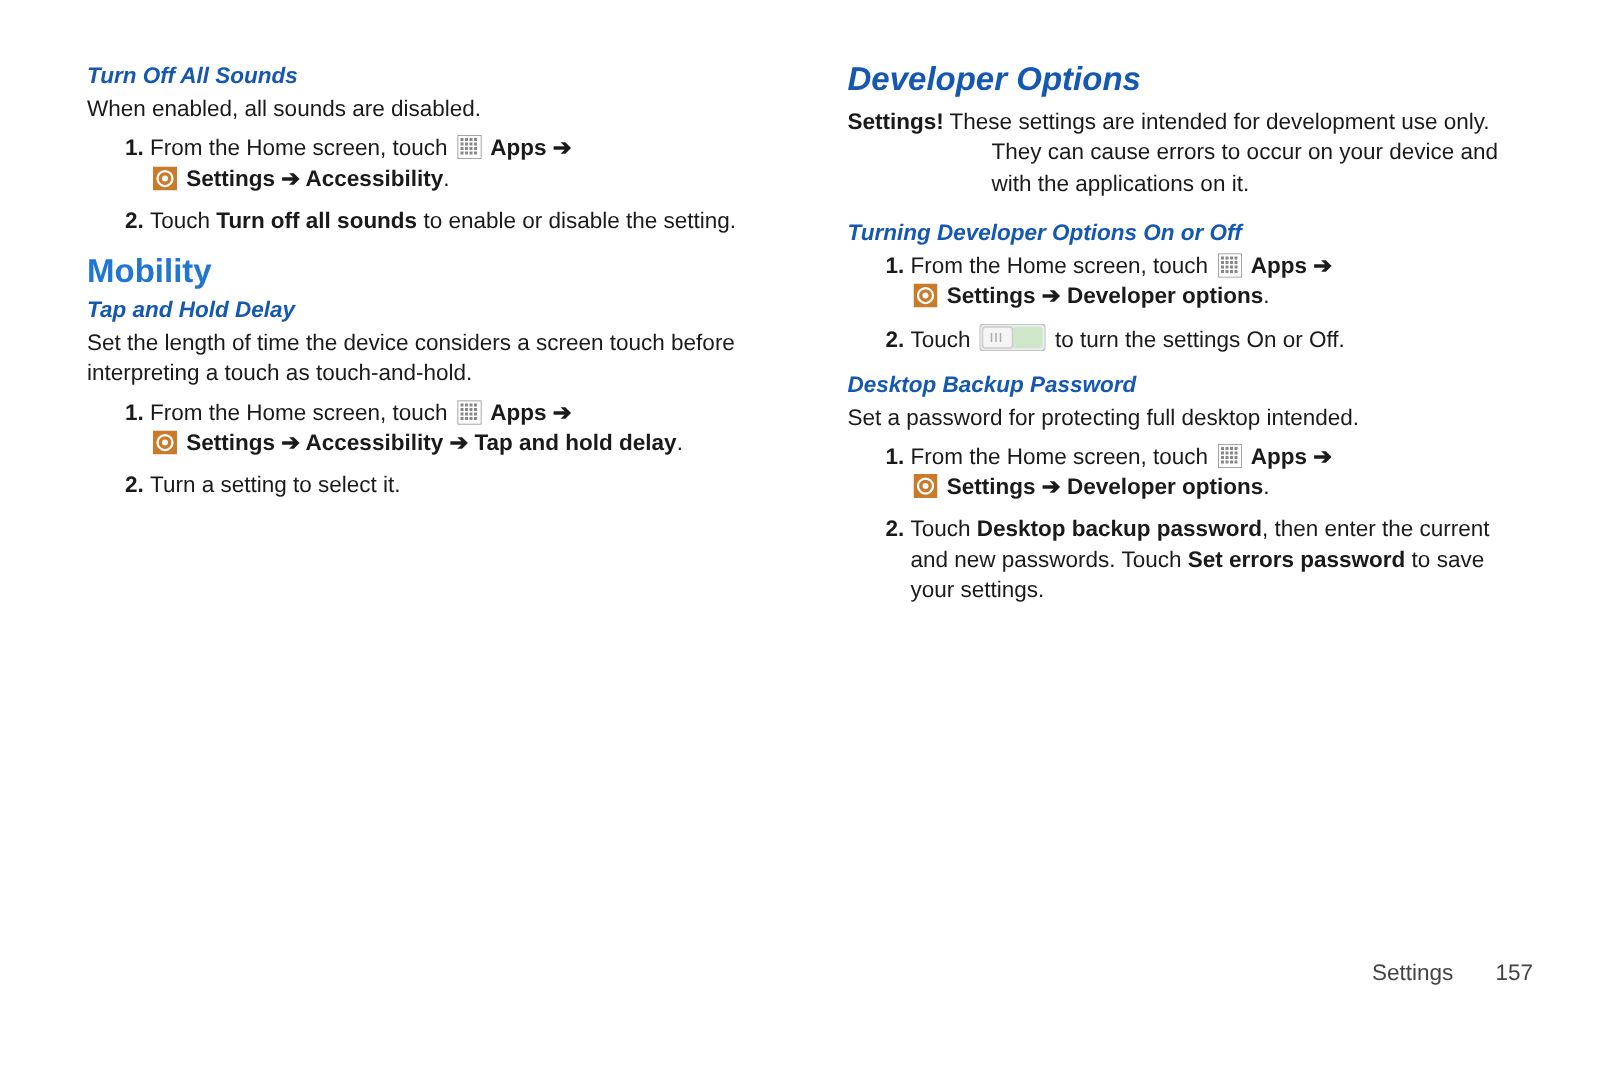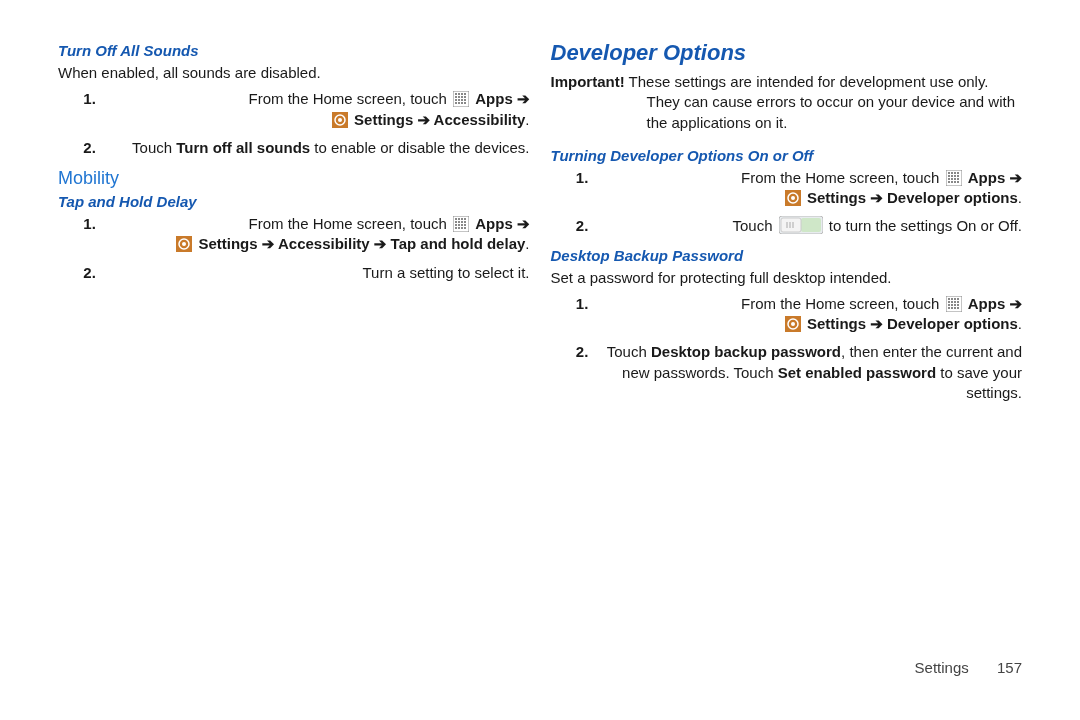--- a/index.html
+++ b/index.html
@@ -9,58 +9,57 @@
     font-size: 15px;
     color: #1a1a1a;
     background: #fff;
     width: 1080px;
     height: 720px;
     box-sizing: border-box;
   }
   .page {
     display: flex;
     padding: 40px 58px 20px 58px;
-    gap: 21px;
+    gap: 50px;
     height: 640px;
     box-sizing: border-box;
   }
   .col {
     flex: 1;
     min-width: 0;
   }
   .footer {
     text-align: right;
     padding: 0 58px 20px 0;
     font-size: 15px;
     color: #444;
-    margin-top: 19px;
   }
   .footer .pnum { padding-left: 24px; }
   .h-blue-bi {
     font-weight: bold;
     font-style: italic;
     color: #1558b0;
     font-size: 15px;
     margin: 2px 0 4px 0;
   }
   .h-blue-big {
     font-weight: bold;
     font-style: italic;
     color: #1558b0;
     font-size: 22px;
     margin: 0 0 6px 0;
   }
   .h-blue-light {
     color: #2176d2;
-    font-size: 18px;
-    font-weight: 400;
+    font-size: 22px;
+    font-weight: 700;
     margin: 10px 0 4px 0;
   }
   p { margin: 4px 0 6px 0; line-height: 1.35; }
-  ol { margin: 0 0 10px 0; padding-left: 42px; text-align: right; }
+  ol { margin: 0 0 10px 0; padding-left: 42px; }
   ol li { margin-bottom: 8px; line-height: 1.35; }
   ol li::marker { font-weight: bold; }
   .b { font-weight: bold; }
   .hang { padding-left: 96px; text-indent: -96px; line-height:1.35; }
   .icon {
     display: inline-block;
     vertical-align: -3px;
     margin: 0 2px;
   }
   .icon.apps svg, .icon.gear svg, .icon.toggle svg { display:block; }
@@ -105,27 +104,28 @@
         <span class="icon gear">
           <svg width="16" height="16">
               <rect width="16" height="16" fill="#c97a2a"></rect>
               <circle cx="8" cy="8" r="5" fill="none" stroke="#fff" stroke-width="1.5"></circle>
               <circle cx="8" cy="8" r="2" fill="#fff"></circle>
             </svg>
         </span>
         <span class="b">Settings</span><span class="b"> ➔ </span><span class="b">Accessibility</span><span>.</span>
       </li>
       <li>
-        <span>Touch </span><span class="b">Turn off all sounds</span><span> to enable or disable the devices.</span>
+        <span>Touch </span><span class="b">Turn off all sounds</span><span> to enable or disable the setting.</span>
       </li>
     </ol>
 
     <div class="h-blue-light">Mobility</div>
 
     <div class="h-blue-bi">Tap and Hold Delay</div>
+    <p>Set the length of time the device considers a screen touch before interpreting a touch as touch-and-hold.</p>
 
     <ol>
       <li>
         <span>From the Home screen, touch </span>
         <span class="icon apps">
           <svg width="16" height="16">
               <rect x="0" y="0" width="16" height="16" fill="#fff" stroke="#888" stroke-width="1"></rect>
               <g fill="#888">
                 <rect x="2" y="2" width="2" height="2"></rect>
                 <rect x="5" y="2" width="2" height="2"></rect>
@@ -159,21 +159,21 @@
       <li>Turn a setting to select it.</li>
     </ol>
 
   </div>
 
   <div class="col">
 
     <div class="h-blue-big">Developer Options</div>
 
     <p class="hang">
-      <span class="b">Important!</span><span> These settings are intended for development use only. They can cause errors to occur on your device and with the applications on it.</span>
+      <span class="b">Settings!</span><span> These settings are intended for development use only. They can cause errors to occur on your device and with the applications on it.</span>
     </p>
 
     <div class="h-blue-bi" style="margin-top:14px">Turning Developer Options On or Off</div>
     <ol>
       <li>
         <span>From the Home screen, touch </span>
         <span class="icon apps">
           <svg width="16" height="16">
               <rect x="0" y="0" width="16" height="16" fill="#fff" stroke="#888" stroke-width="1"></rect>
               <g fill="#888">
@@ -254,21 +254,21 @@
         <span class="icon gear">
           <svg width="16" height="16">
               <rect width="16" height="16" fill="#c97a2a"></rect>
               <circle cx="8" cy="8" r="5" fill="none" stroke="#fff" stroke-width="1.5"></circle>
               <circle cx="8" cy="8" r="2" fill="#fff"></circle>
             </svg>
         </span>
         <span class="b">Settings</span><span class="b"> ➔ </span><span class="b">Developer options</span><span>.</span>
       </li>
       <li>
-        <span>Touch </span><span class="b">Desktop backup password</span><span>, then enter the current and new passwords. Touch </span><span class="b">Set enabled password</span><span> to save your settings.</span>
+        <span>Touch </span><span class="b">Desktop backup password</span><span>, then enter the current and new passwords. Touch </span><span class="b">Set errors password</span><span> to save your settings.</span>
       </li>
     </ol>
 
   </div>
 </div>
 
 <div class="footer">
   <span>Settings</span>
   <span class="pnum">157</span>
 </div>

